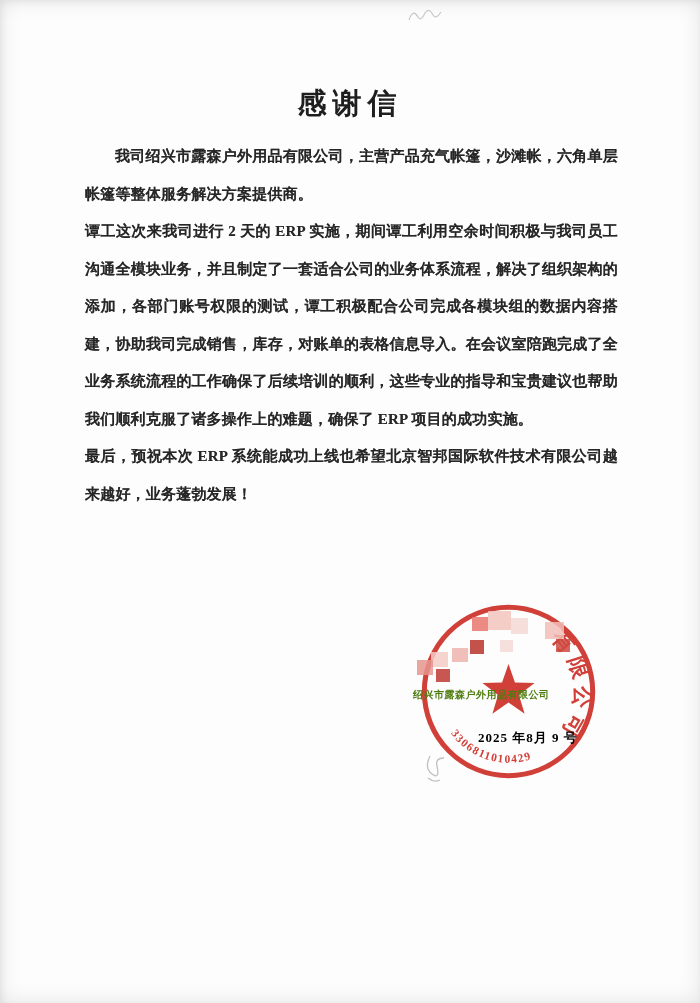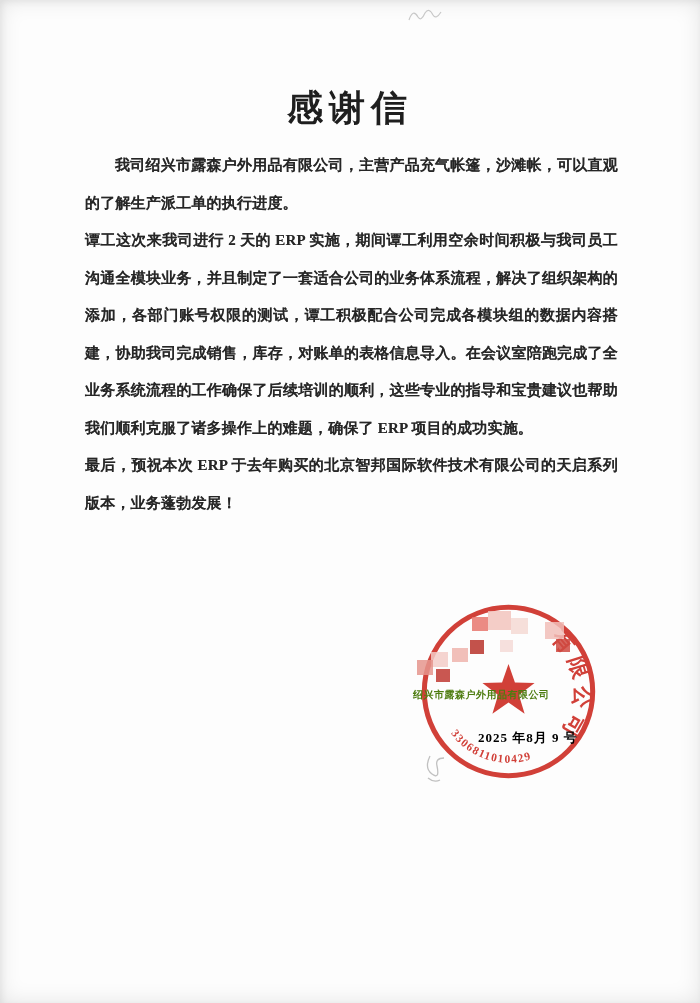--- a/index.html
+++ b/index.html
@@ -9,21 +9,21 @@
     margin:0 auto;
     background:#fdfdfd;
     box-shadow:inset 0 0 22px rgba(0,0,0,.10), inset 2px 2px 6px rgba(0,0,0,.06);
     overflow:hidden;
     font-family:"Liberation Serif","DejaVu Serif",serif;
     color:#262626;
   }
   .title{
     margin:84px 0 0 0;
     text-align:center;
-    font-size:36px;
+    font-size:29px;
     font-weight:bold;
     letter-spacing:6px;
     color:#1e1e1e;
   }
   .body-text{
     margin:14px 82px 0 85px;
     width:533px;
   }
   .para{
     margin:0;
@@ -63,23 +63,23 @@
 
 <div class="page">
 
   <svg class="pencil top" width="52" height="24" viewBox="0 0 52 24">
     <path d="M4,16 Q8,4 13,13 Q16,18 20,9 Q24,3 28,11 Q31,16 36,8" fill="none" stroke="#9f9f9f" stroke-width="1.2"></path>
   </svg>
 
   <div class="title">感谢信</div>
 
   <div class="body-text">
-    <p class="para indent">我司绍兴市露森户外用品有限公司，主营产品充气帐篷，沙滩帐，可以直观的了解生产派工单的执行进度。</p>
+    <p class="para indent">我司绍兴市露森户外用品有限公司，主营产品充气帐篷，沙滩帐，六角单层帐篷等整体服务解决方案提供商。</p>
     <p class="para">谭工这次来我司进行 2 天的 ERP 实施，期间谭工利用空余时间积极与我司员工沟通全模块业务，并且制定了一套适合公司的业务体系流程，解决了组织架构的添加，各部门账号权限的测试，谭工积极配合公司完成各模块组的数据内容搭建，协助我司完成销售，库存，对账单的表格信息导入。在会议室陪跑完成了全业务系统流程的工作确保了后续培训的顺利，这些专业的指导和宝贵建议也帮助我们顺利克服了诸多操作上的难题，确保了 ERP 项目的成功实施。</p>
-    <p class="para">最后，预祝本次 ERP 于去年购买的北京智邦国际软件技术有限公司的天启系列版本，业务蓬勃发展！</p>
+    <p class="para">最后，预祝本次 ERP 系统能成功上线也希望北京智邦国际软件技术有限公司越来越好，业务蓬勃发展！</p>
   </div>
 
   <div class="seal">
     <svg viewBox="0 0 200 200">
       <defs>
         <path id="arcTop" d="M100,27 A73,73 0 0 1 100,173" fill="none"></path>
         <path id="arcBottom" d="M32.5,139 A78,78 0 0 0 167.5,139" fill="none"></path>
       </defs>
       <circle cx="100" cy="100" r="92" fill="none" stroke-width="5.5" stroke="#cf2f27"></circle>
       <path d="M100,70 L107.05,90.3 L128.5,90.7 L111.4,103.7 L117.6,124.3 L100,112 L82.4,124.3 L88.6,103.7 L71.5,90.7 L92.95,90.3 Z" fill="#cf2f27"></path>

